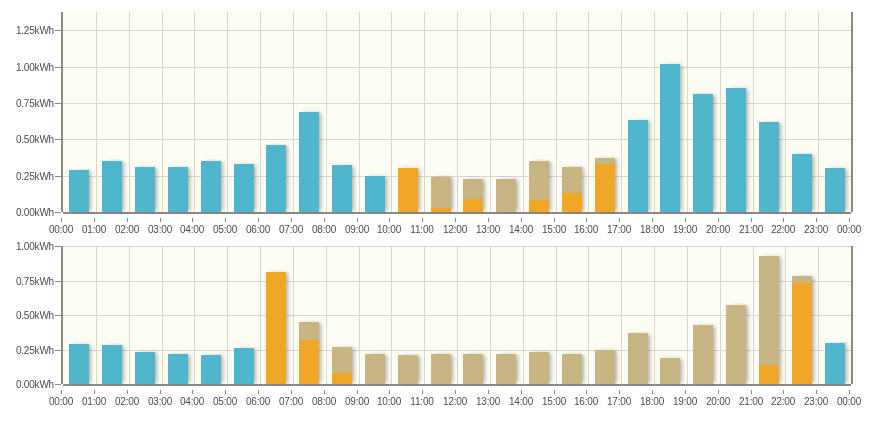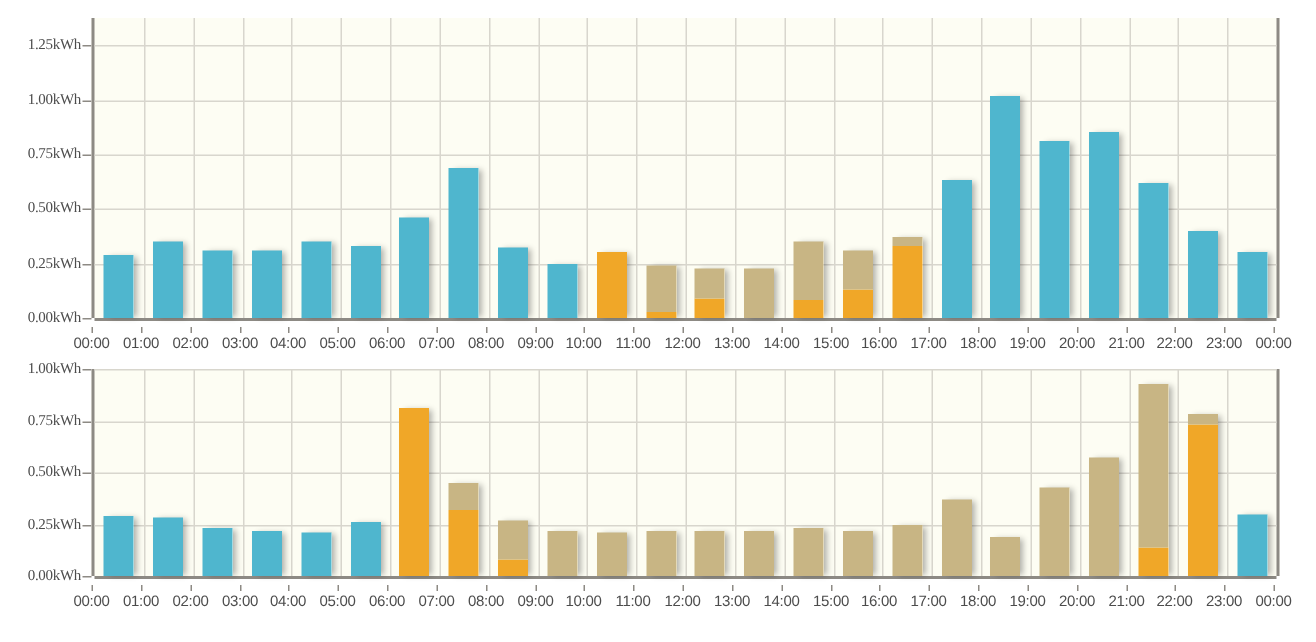--- a/index.html
+++ b/index.html
@@ -69,21 +69,20 @@
   
   .ylab {
     position: absolute;
     right: 0;
     transform: translateY(-50%);
     font-size: 10px;
     color: #4c4c4c;
     white-space: nowrap;
     text-align: right;
     letter-spacing: -0.2px;
-    font-family: Liberation Serif, serif;
   }
   .ylabels {
     position: absolute;
     width: 54px;
   }
   .ylabels-top { left: 0px; top: 12px;  height: 200px; }
   .ylabels-bot { left: 0px; top: 8px;   height: 138px; }
 
   
   .ytick {

